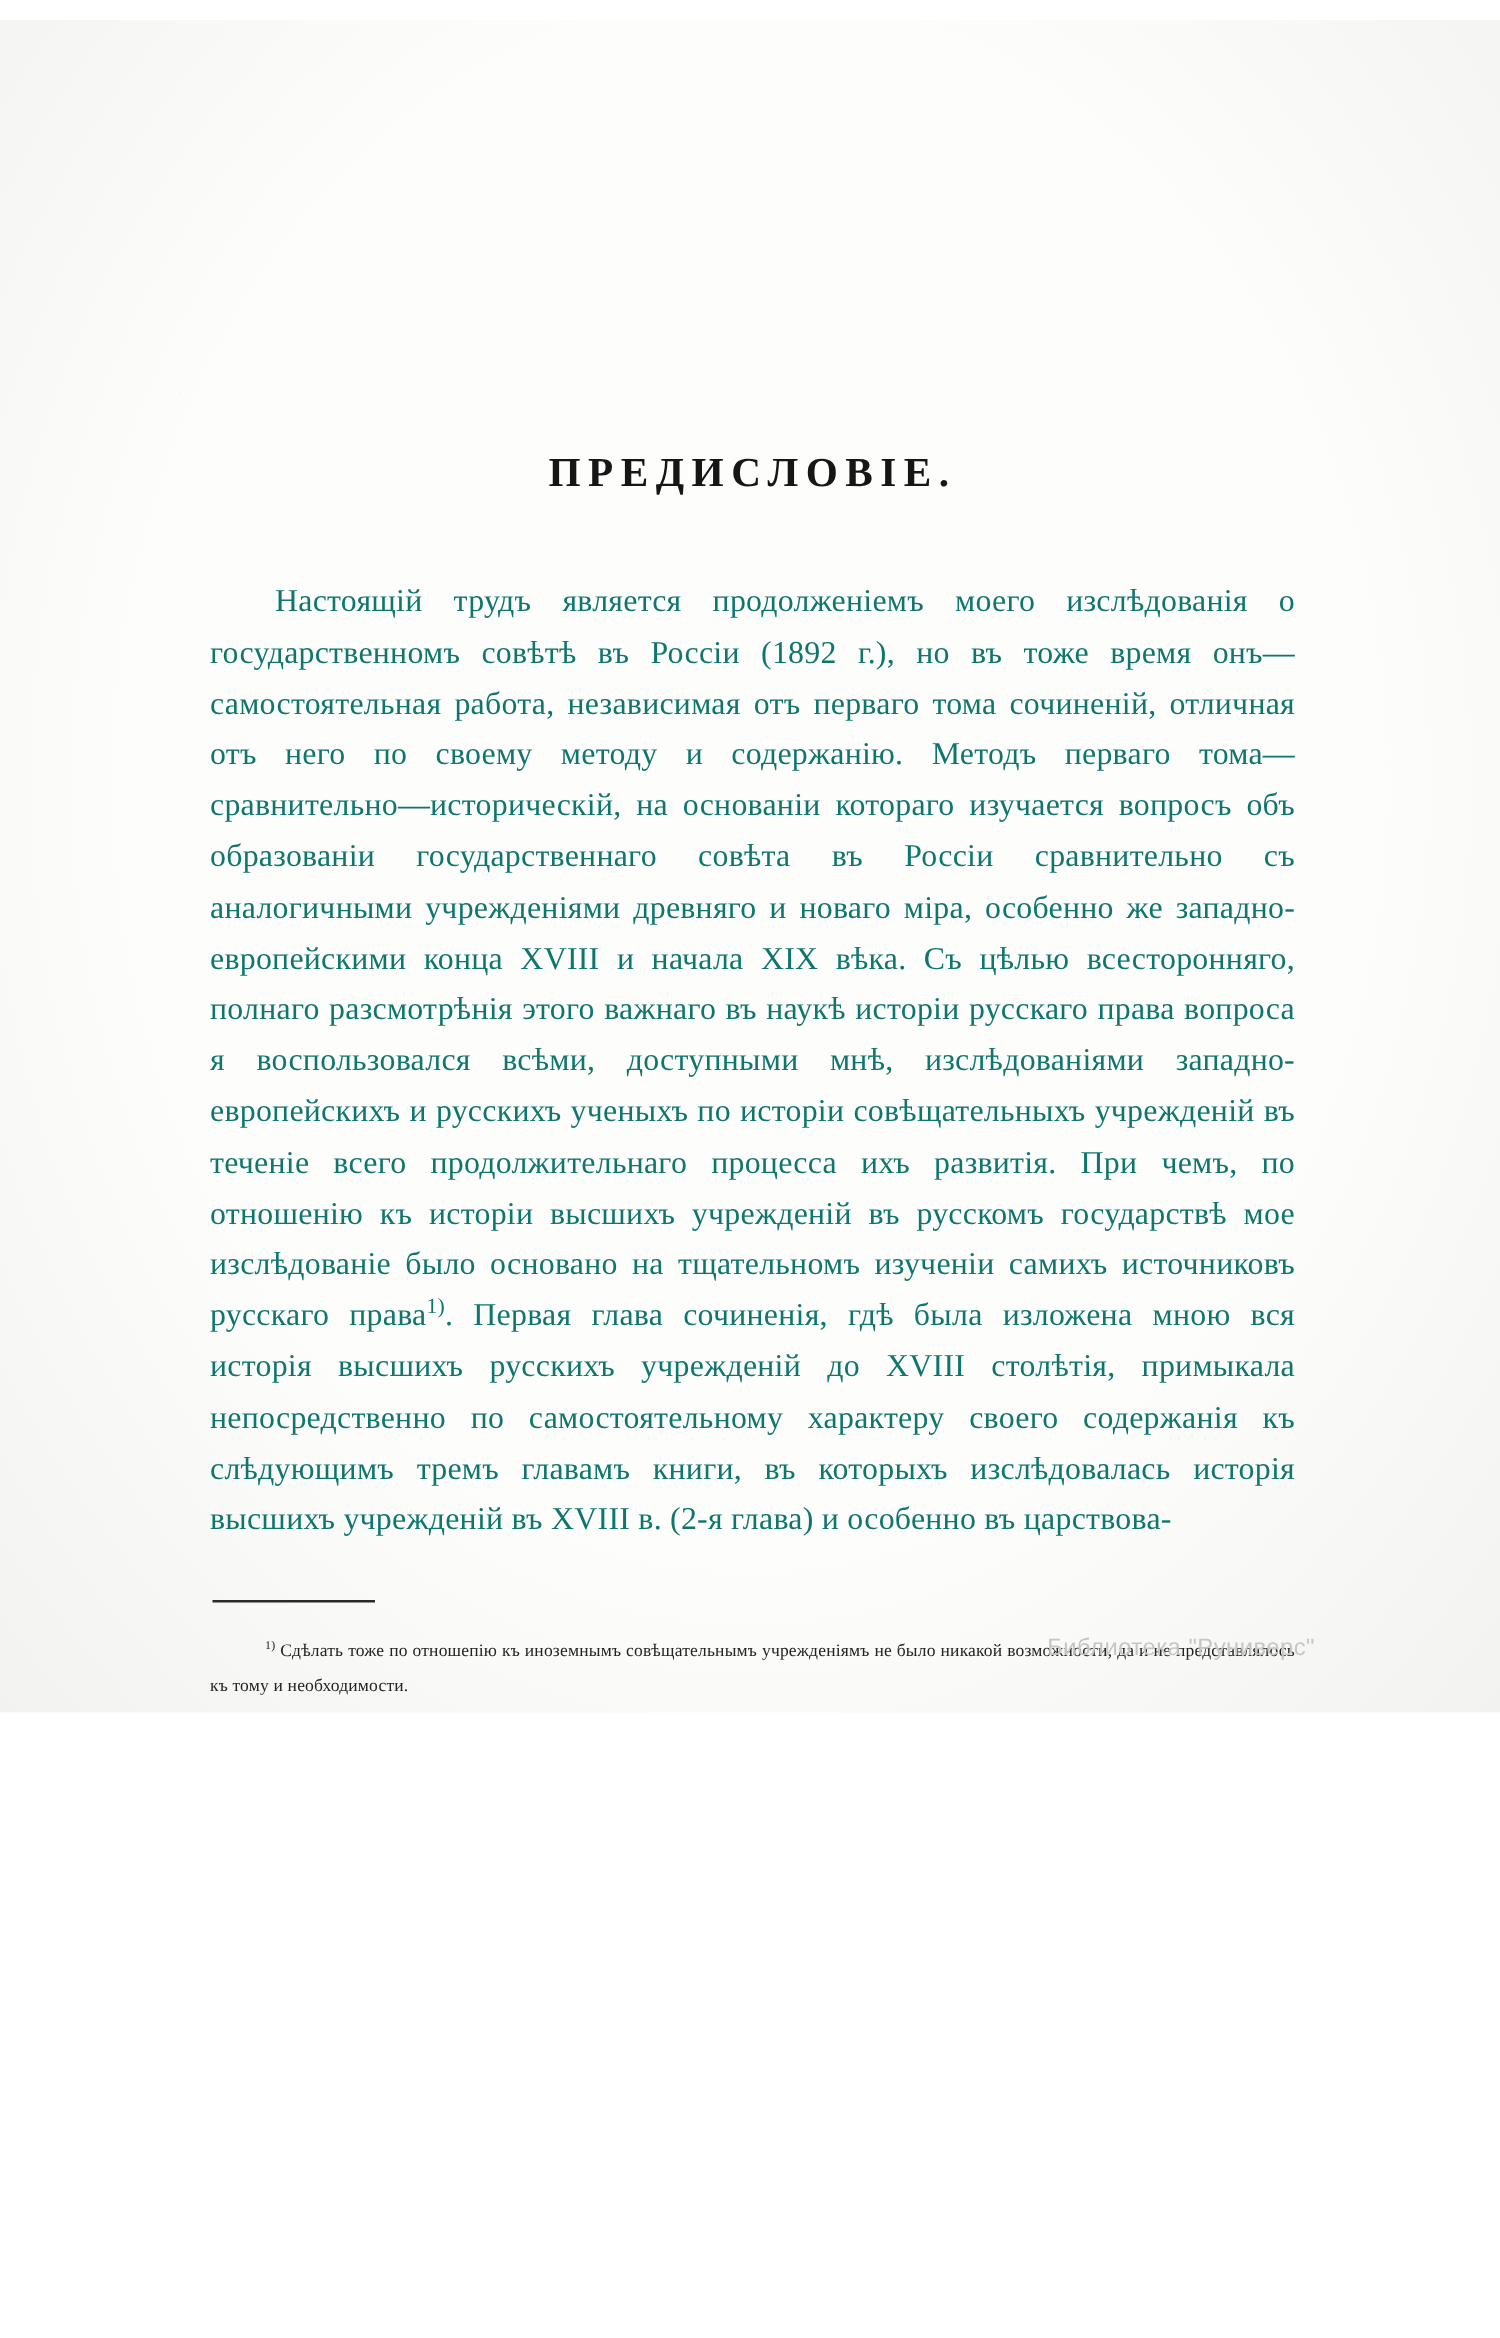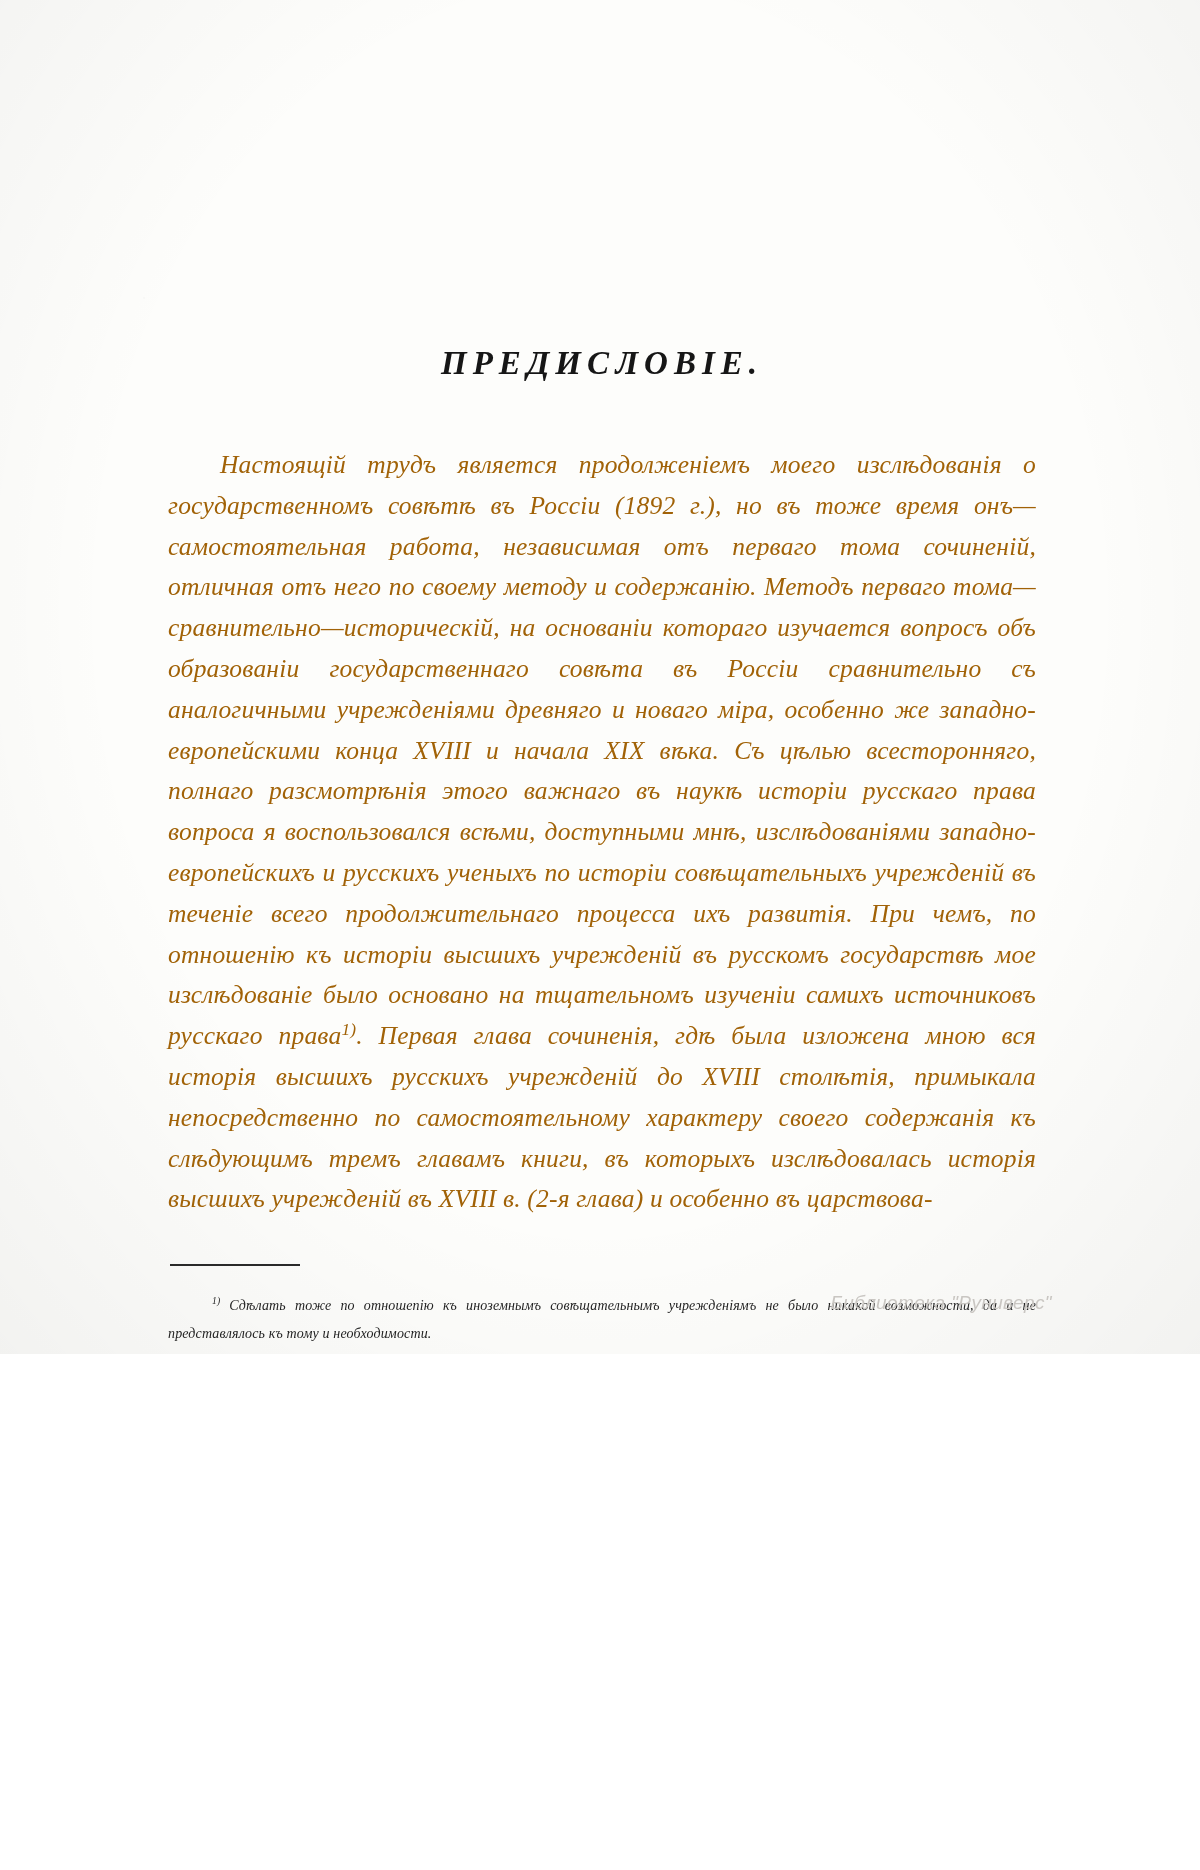--- a/index.html
+++ b/index.html
@@ -13,25 +13,24 @@
     font-family: "Liberation Serif", "DejaVu Serif", serif;
     color: #1a1a1a;
     position: relative;
     overflow: hidden;
   }
 
   
   .page {
     position: absolute;
     left: 0;
-    top: 0;
+    top: 16px;
     width: 1200px;
     height: 1354px;
     background: #fdfdfb;
-    font-style: italic;
   }
 
   
   .page::before {
     content: "";
     position: absolute;
     left: 0; top: 0; right: 0; bottom: 0;
     background:
       radial-gradient(ellipse at 50% 45%, rgba(255,255,255,0) 58%, rgba(0,0,0,0.045) 100%);
     pointer-events: none;
@@ -55,21 +54,21 @@
     font-family: "Liberation Serif", "DejaVu Serif", serif;
   }
 
   .body-text {
     margin: 0;
     padding-top: 63px;
     font-size: 25.5px;
     line-height: 40.8px;
     text-align: justify;
     text-justify: inter-word;
-    color: #a16207;
+    color: #0f766e;
     text-indent: 52px;
     letter-spacing: 0.2px;
   }
 
   .footnote-rule {
     margin-top: 44px;
     margin-left: 2px;
     width: 130px;
     height: 0;
     border-top: 2px solid #2a2a2a;

